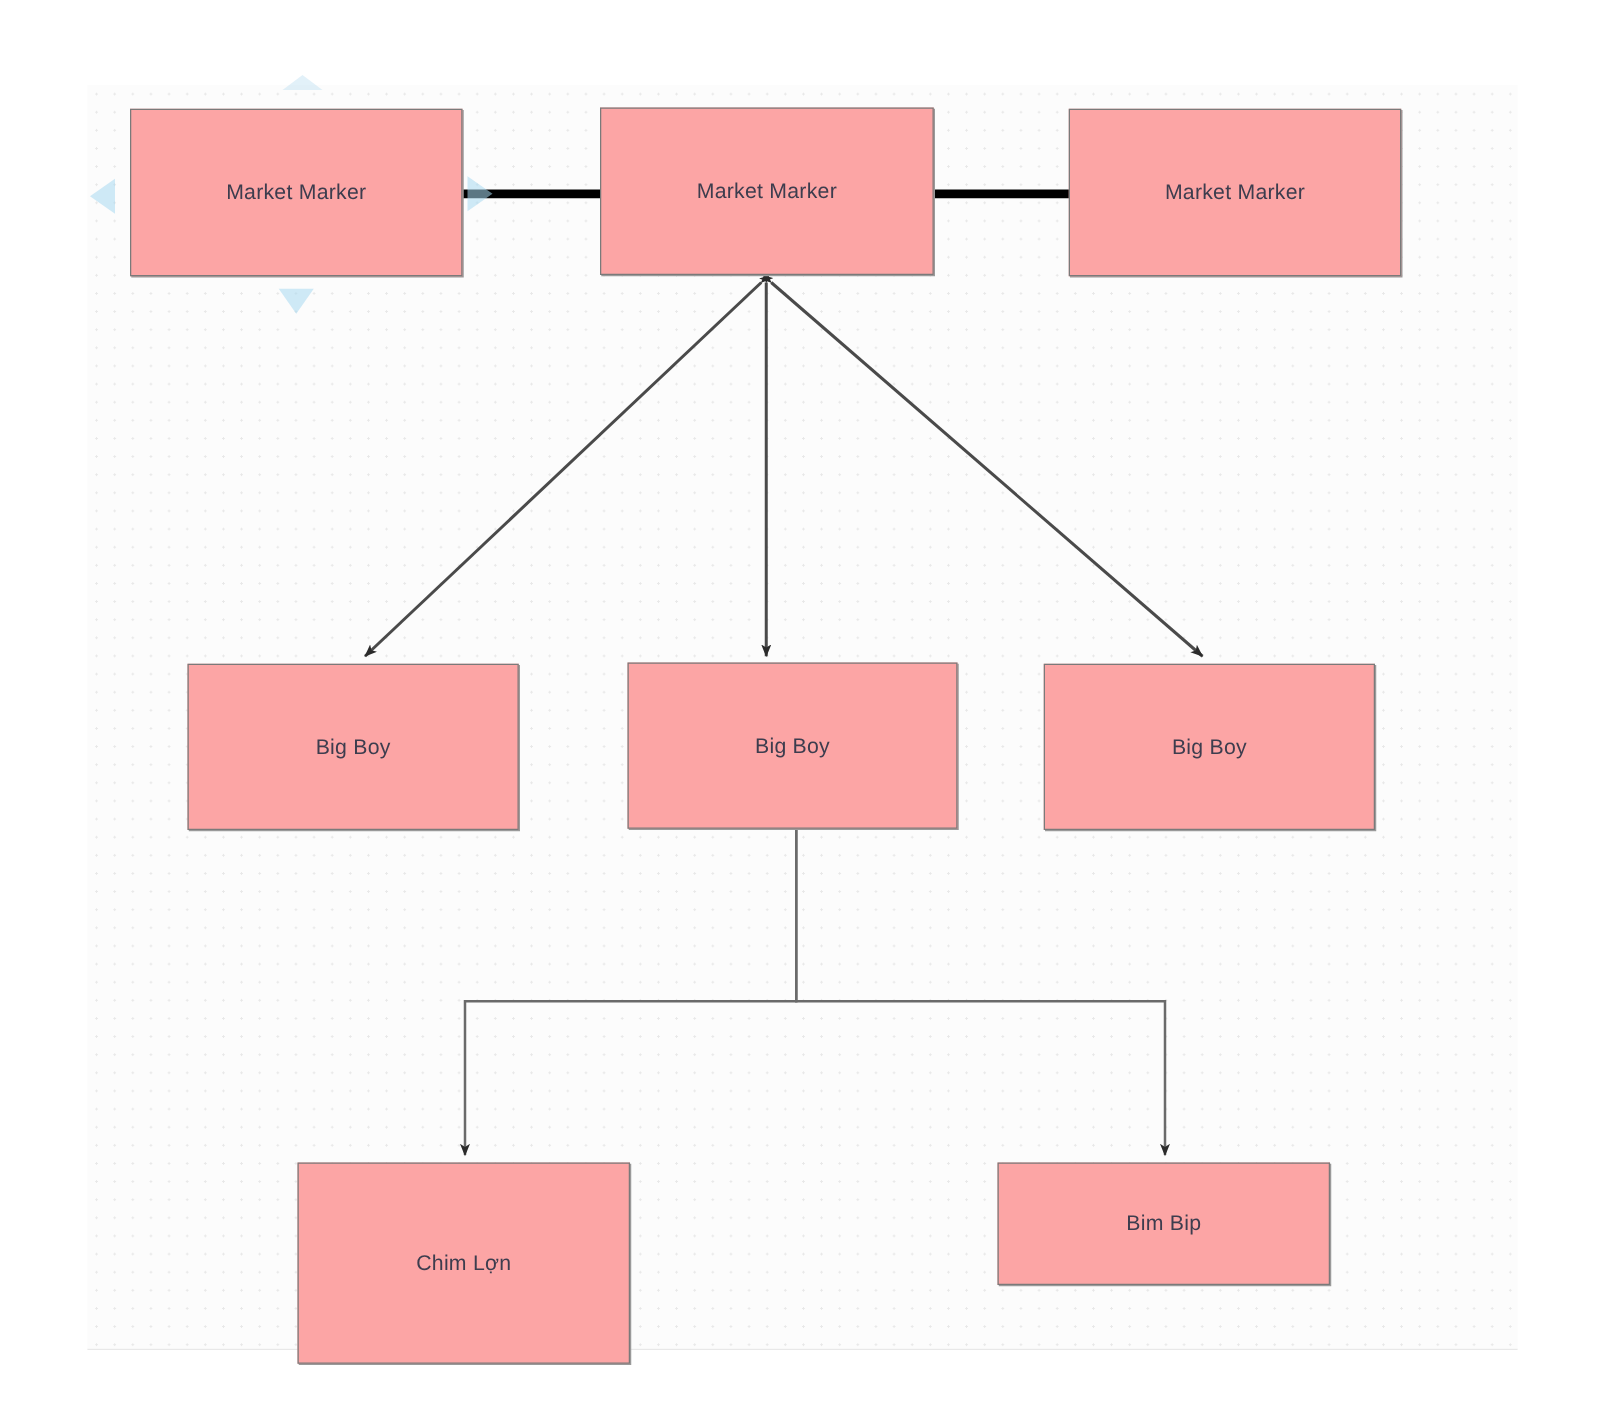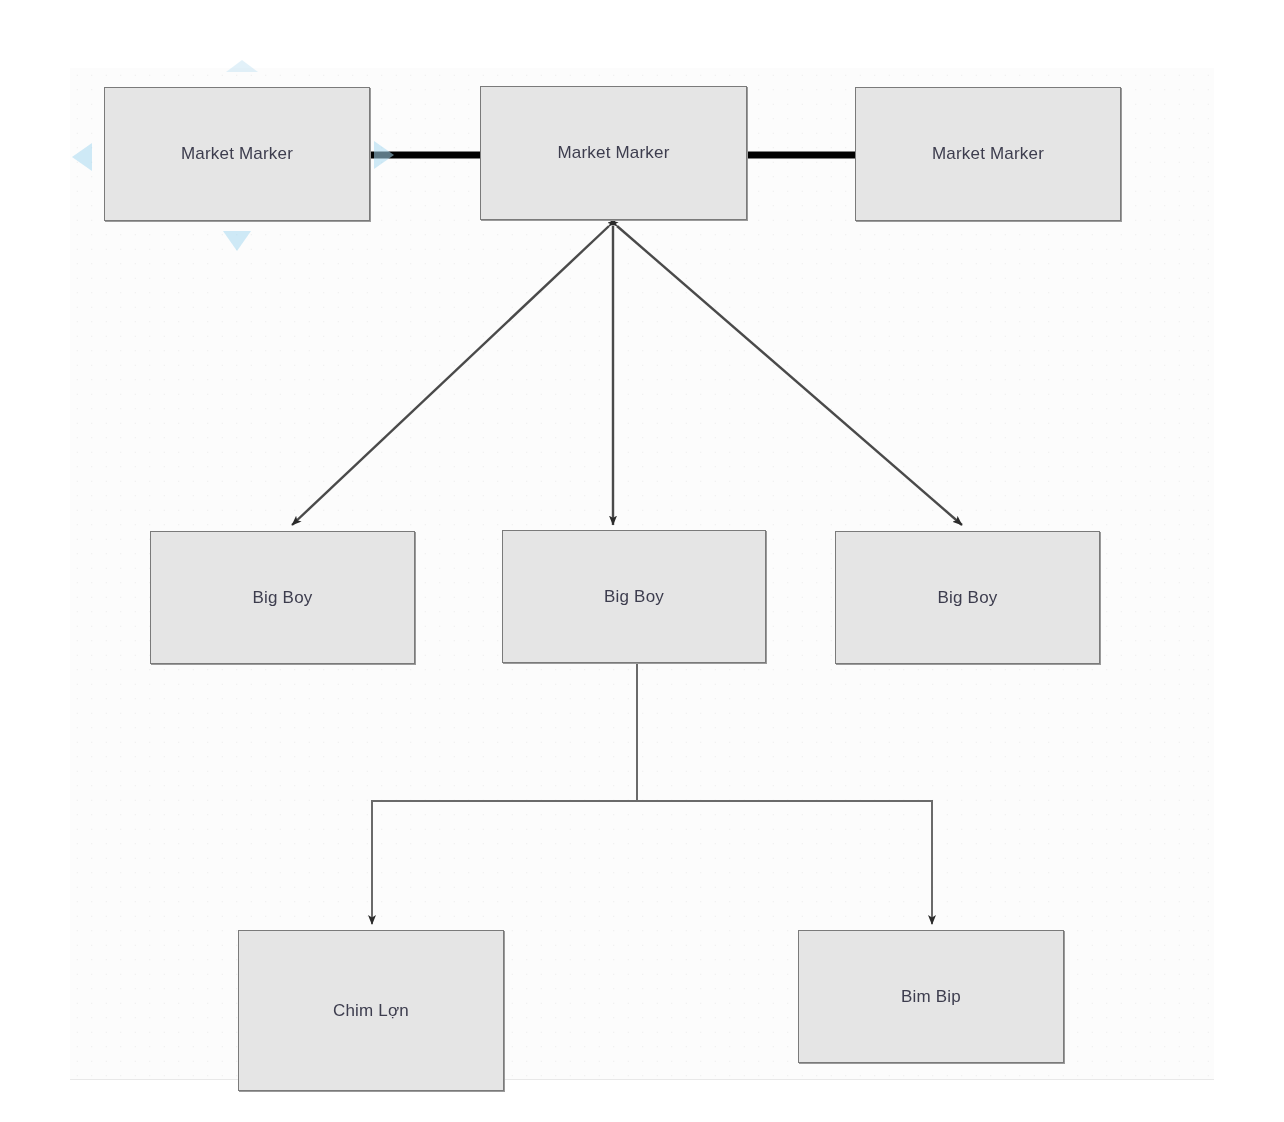--- a/index.html
+++ b/index.html
@@ -28,21 +28,21 @@
     pointer-events:none;
   }
 
   
   #edges{position:absolute;left:0;top:0;width:1284px;height:1122px;pointer-events:none;}
 
   
   .node{
     position:absolute;
     box-sizing:border-box;
-    background:#e5e5e5;
+    background:#fca5a5;
     border:1px solid #7a7a7a;
     box-shadow:1px 1px 0 0 #9a9a9a;
     display:flex;align-items:center;justify-content:center;
     color:#3d3d4e;
     font-size:17px;
     letter-spacing:0.2px;
     z-index:3;
   }
   .node .lbl{pointer-events:none;}
 
@@ -51,21 +51,21 @@
   #n-mm-center { left:480px; top:86px;  width:267px; height:134px; }
   #n-mm-right  { left:855px; top:87px;  width:266px; height:134px; }
 
   
   #n-bb-left   { left:150px; top:531px; width:265px; height:133px; }
   #n-bb-center { left:502px; top:530px; width:264px; height:133px; }
   #n-bb-right  { left:835px; top:531px; width:265px; height:133px; }
 
   
   #n-chimlon   { left:238px; top:930px; width:266px; height:161px; }
-  #n-bimbip    { left:798px; top:930px; width:266px; height:133px; }
+  #n-bimbip    { left:798px; top:930px; width:266px; height:98px; }
 
   
   .handle{position:absolute;width:0;height:0;z-index:6;opacity:.55;}
   .handle.left{
     left:72px; top:143px;
     border-top:14px solid transparent;
     border-bottom:14px solid transparent;
     border-right:20px solid #a8d8f0;
   }
   .handle.right{

